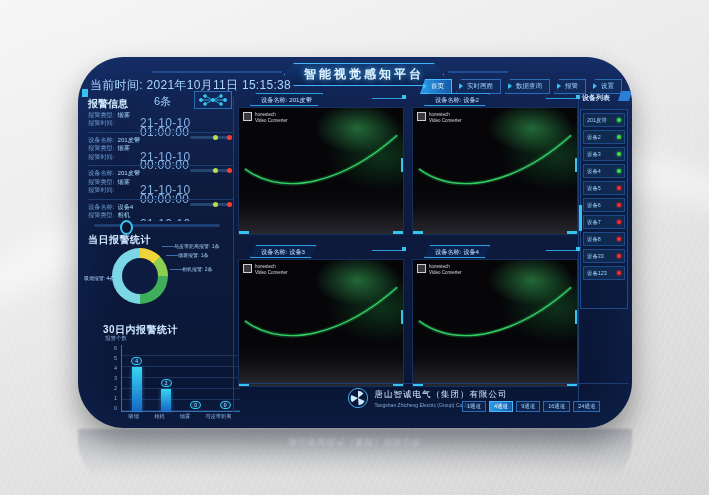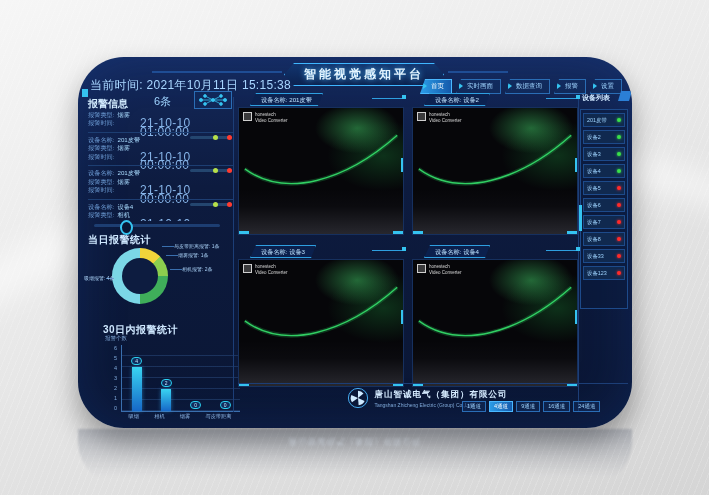--- a/index.html
+++ b/index.html
@@ -140,21 +140,21 @@
   .ditem{position:relative;height:12px;line-height:12px;margin-bottom:3px;border:1px solid #1d4a8a;
     background:#10294f;font-size:5.4px;color:#9fd4ff;padding:0 3px;cursor:pointer;}
   .dot{position:absolute;right:3px;top:4px;width:4px;height:4px;border-radius:50%;}
   .dot.online{background:#39e04a;box-shadow:0 0 3px #39e04a;}
   .dot.offline{background:#ff2a2a;box-shadow:0 0 3px #ff2a2a;}
 
   
   .company{position:absolute;left:244px;top:330px;width:210px;display:flex;gap:6px;align-items:center;justify-content:center;}
   .logo{width:22px;height:22px;flex:0 0 22px;}
   .cname{text-align:left;}
-  .cn{font-size:8.5px;font-weight:bold;color:#d6ecff;letter-spacing:1px;}
+  .cn{font-size:8.5px;font-weight:normal;color:#d6ecff;letter-spacing:1px;}
   .en{font-size:5px;color:#7fa8d8;margin-top:1px;}
   .channels{position:absolute;left:384px;top:344px;display:flex;gap:3px;}
   .chan{font-size:5.5px;color:#9fd4ff;border:1px solid #2a6db5;background:rgba(18,48,100,.45);
     padding:1px 4px;cursor:pointer;white-space:nowrap;}
   .chan.active{background:linear-gradient(90deg,#2b9be6,#155aab);color:#fff;border-color:#4ab8ff;}
   .footline{position:absolute;left:160px;top:326px;width:390px;height:1px;background:#1c3e77;}
 
   
   .reflection{position:absolute;left:78px;top:429px;width:554px;height:58px;
     border-radius:0 0 46px 46px;overflow:hidden;opacity:.35;filter:blur(1px);pointer-events:none;

